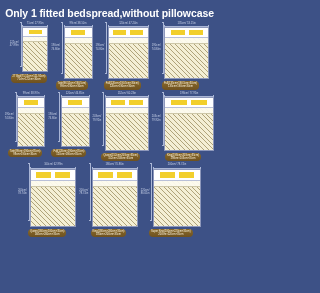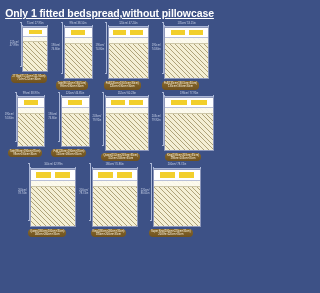--- a/index.html
+++ b/index.html
@@ -14,21 +14,20 @@
     width:100%;
     text-align:center;
     color:#ffffff;
     font-size:10.5px;
     font-weight:bold;
     letter-spacing:-0.1px;
     padding-top:8px;
     padding-bottom:2px;
     box-sizing:border-box;
     line-height:1.1;
-    text-decoration:underline;
   }
   .grid{
     padding:0 2px;
     box-sizing:border-box;
   }
   .row{
     display:flex;
     justify-content:center;
     align-items:flex-start;
     gap:3px;

